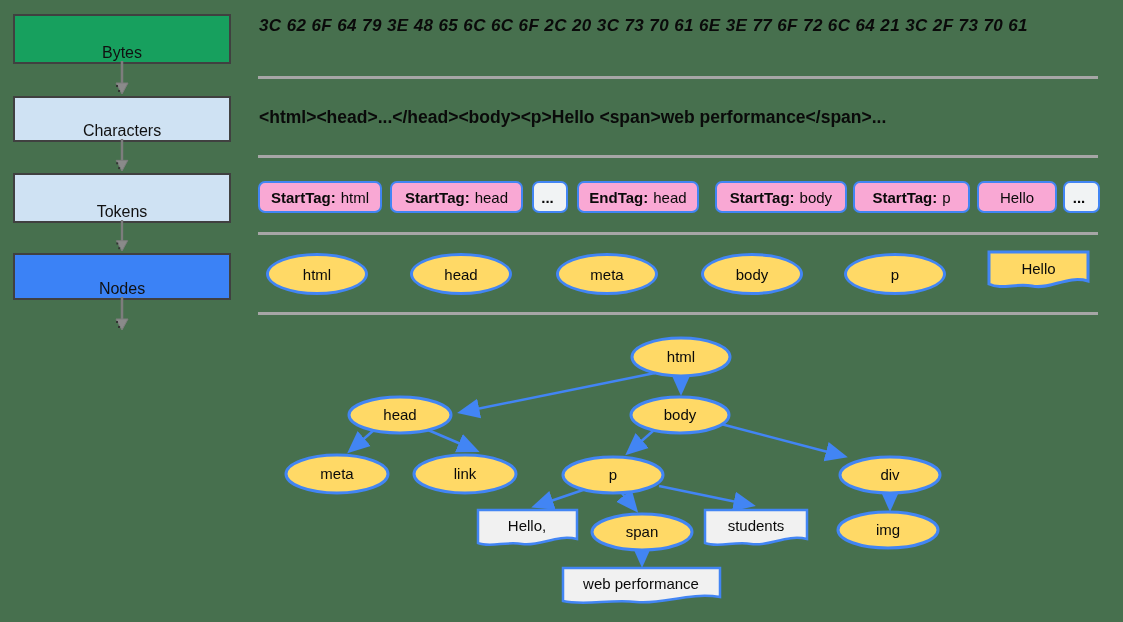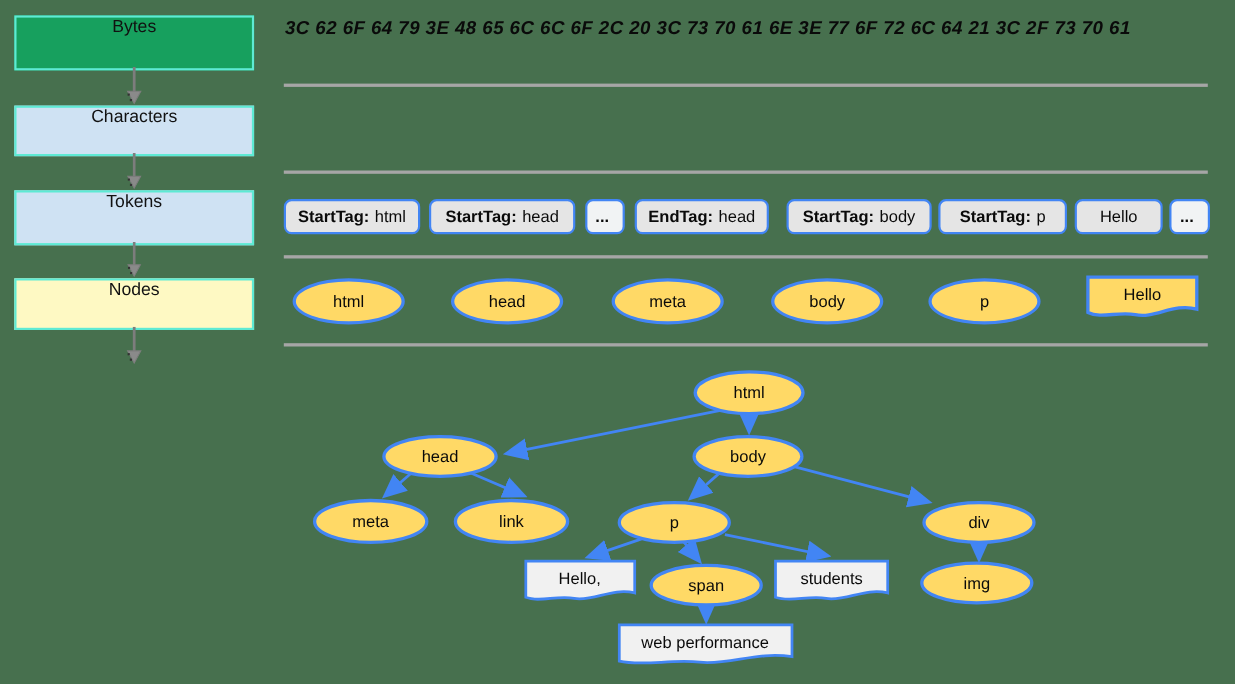--- a/index.html
+++ b/index.html
@@ -1,35 +1,35 @@
 <!DOCTYPE html>
 <html><head>
 <meta charset="utf-8">
 <style>
   html,body{margin:0;padding:0;}
   body{font-family:"Liberation Sans", sans-serif; background:#47704E;}
   #stage{position:relative;width:1123px;height:622px;background:#47704E;overflow:hidden;}
 
   
-  .stagebox{position:absolute;left:13px;width:214px;border:2px solid #5eead4;
-    display:flex;align-items:flex-start;justify-content:center;
+  .stagebox{position:absolute;left:13px;width:214px;border:2px solid #404040;
+    display:flex;align-items:flex-end;justify-content:center;
     font-size:16px;color:#111;}
   .stage-green{background:#17A05E;}
   .stage-blue{background:#CFE2F3;}
-  .stage-yellow{background:#fef9c3;}
+  .stage-yellow{background:#3b82f6;}
 
   .downarrow{position:absolute;left:112px;width:20px;}
 
   
   .hexline{position:absolute;left:259px;font-size:17px;font-weight:600;color:#0a0a0a;letter-spacing:0.4px;white-space:nowrap;font-style:italic;}
   .charline{position:absolute;left:259px;font-size:17.5px;font-weight:bold;color:#0a0a0a;white-space:nowrap;}
   .divider{position:absolute;left:258px;width:840px;height:3px;background:#A6A6A6;}
 
   .token{position:absolute;top:181px;height:32px;box-sizing:border-box;
-    border:2.5px solid #4285F4;border-radius:7px;background:#e5e5e5;
+    border:2.5px solid #4285F4;border-radius:7px;background:#f9a8d4;
     display:flex;align-items:center;justify-content:center;
     font-size:15px;color:#0a0a0a;white-space:nowrap;}
   .token.muted{background:#F1F3F4;}
   .token b{margin-right:5px;}
 
   .nodeell{position:absolute;top:253px;width:102px;height:42px;box-sizing:border-box;
     background:#FFD966;border:3px solid #4285F4;border-radius:50%;
     display:flex;align-items:center;justify-content:center;font-size:15px;color:#0a0a0a;}
 
   .textnode{position:absolute;display:flex;align-items:center;justify-content:center;}
@@ -78,20 +78,21 @@
   <svg class="downarrow" style="top:297px;height:34px;" viewBox="0 0 20 34">
     <line x1="10" y1="0" x2="10" y2="23" stroke="#7d7d7d" stroke-width="2.5"></line>
     <polygon points="4,22 16,22 10,33" fill="#8a8a8a" stroke="#7d7d7d"></polygon>
     <rect x="4" y="24" width="2" height="2" fill="#333"></rect>
       <rect x="6" y="29" width="2" height="2" fill="#333"></rect>
   </svg>
 
   <div class="hexline" style="top:16px;">3C 62 6F 64 79 3E 48 65 6C 6C 6F 2C 20 3C 73 70 61 6E 3E 77 6F 72 6C 64 21 3C 2F 73 70 61</div>
   <div class="divider" style="top:76px;"></div>
 
+  <div class="charline" style="top:107px;">&lt;html&gt;&lt;head&gt;...&lt;/head&gt;&lt;body&gt;&lt;p&gt;Hello &lt;span&gt;web performance&lt;/span&gt;...</div>
   <div class="divider" style="top:155px;"></div>
 
   <div class="token" style="left:258px;width:124px;">
     <b>StartTag:</b>
       <span>html</span>
   </div>
   <div class="token" style="left:390px;width:133px;">
     <b>StartTag:</b>
       <span>head</span>
   </div>

